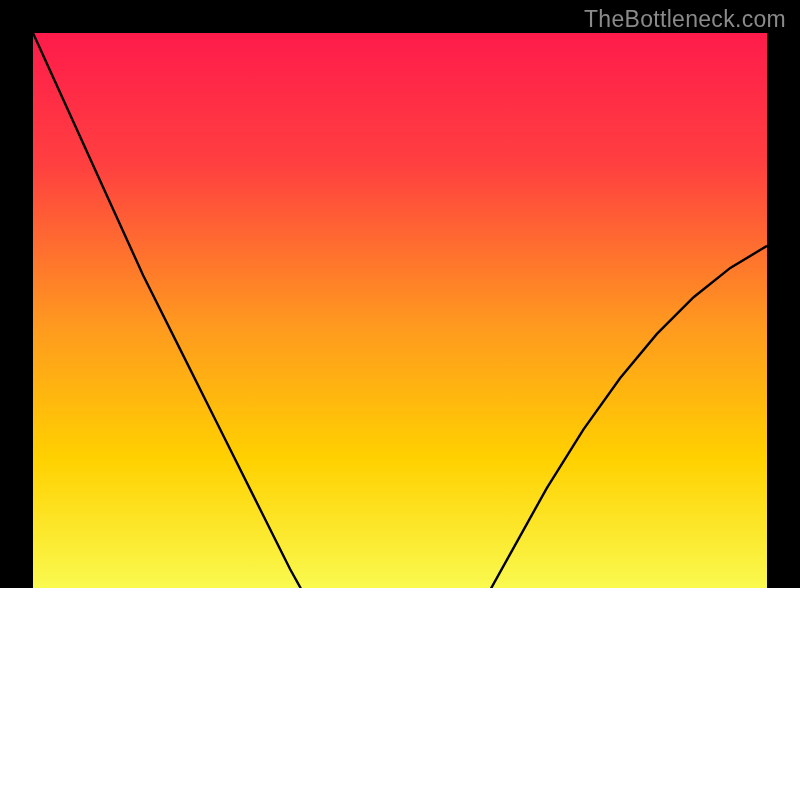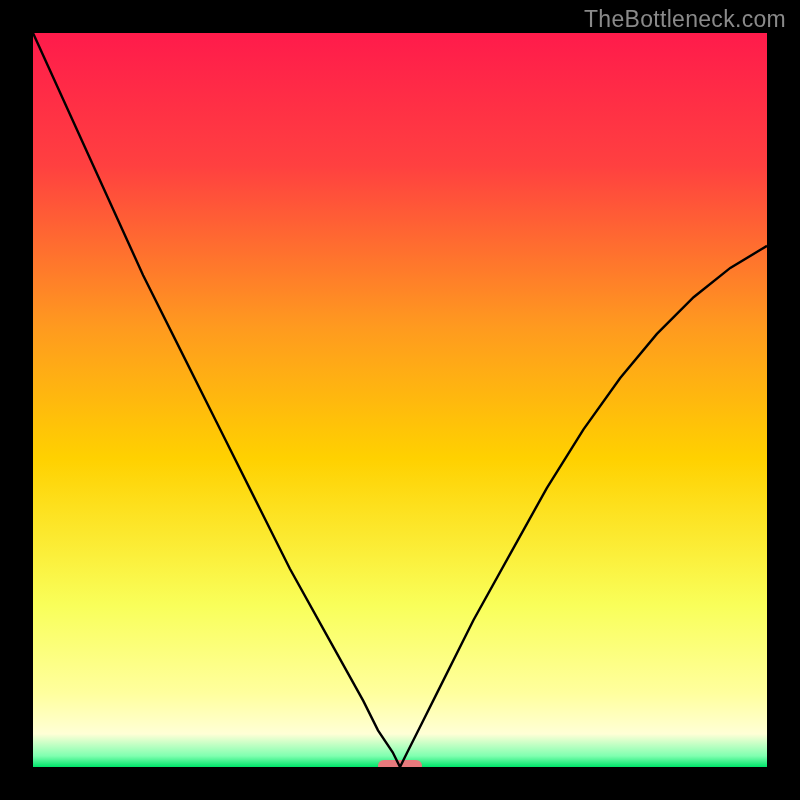--- a/index.html
+++ b/index.html
@@ -1,16 +1,16 @@
 <!DOCTYPE html>
 <html><head>
 <meta charset="utf-8">
 <style>
 body{margin:0;background:#fff}
-.wrap{width:800px;height:800px;position:relative}
+.wrap{width:800px;height:588px;position:relative}
 .watermark{position:absolute;top:6px;right:14px;font:23px Arial,sans-serif;color:#8a8a8a;letter-spacing:.3px}
 svg{display:block}
 </style>
 </head>
 <body>
 
 <div class="wrap">
   <div class="watermark">TheBottleneck.com</div>
   <svg id="svg" width="800" height="800" viewBox="0 0 800 800">
     <defs>

